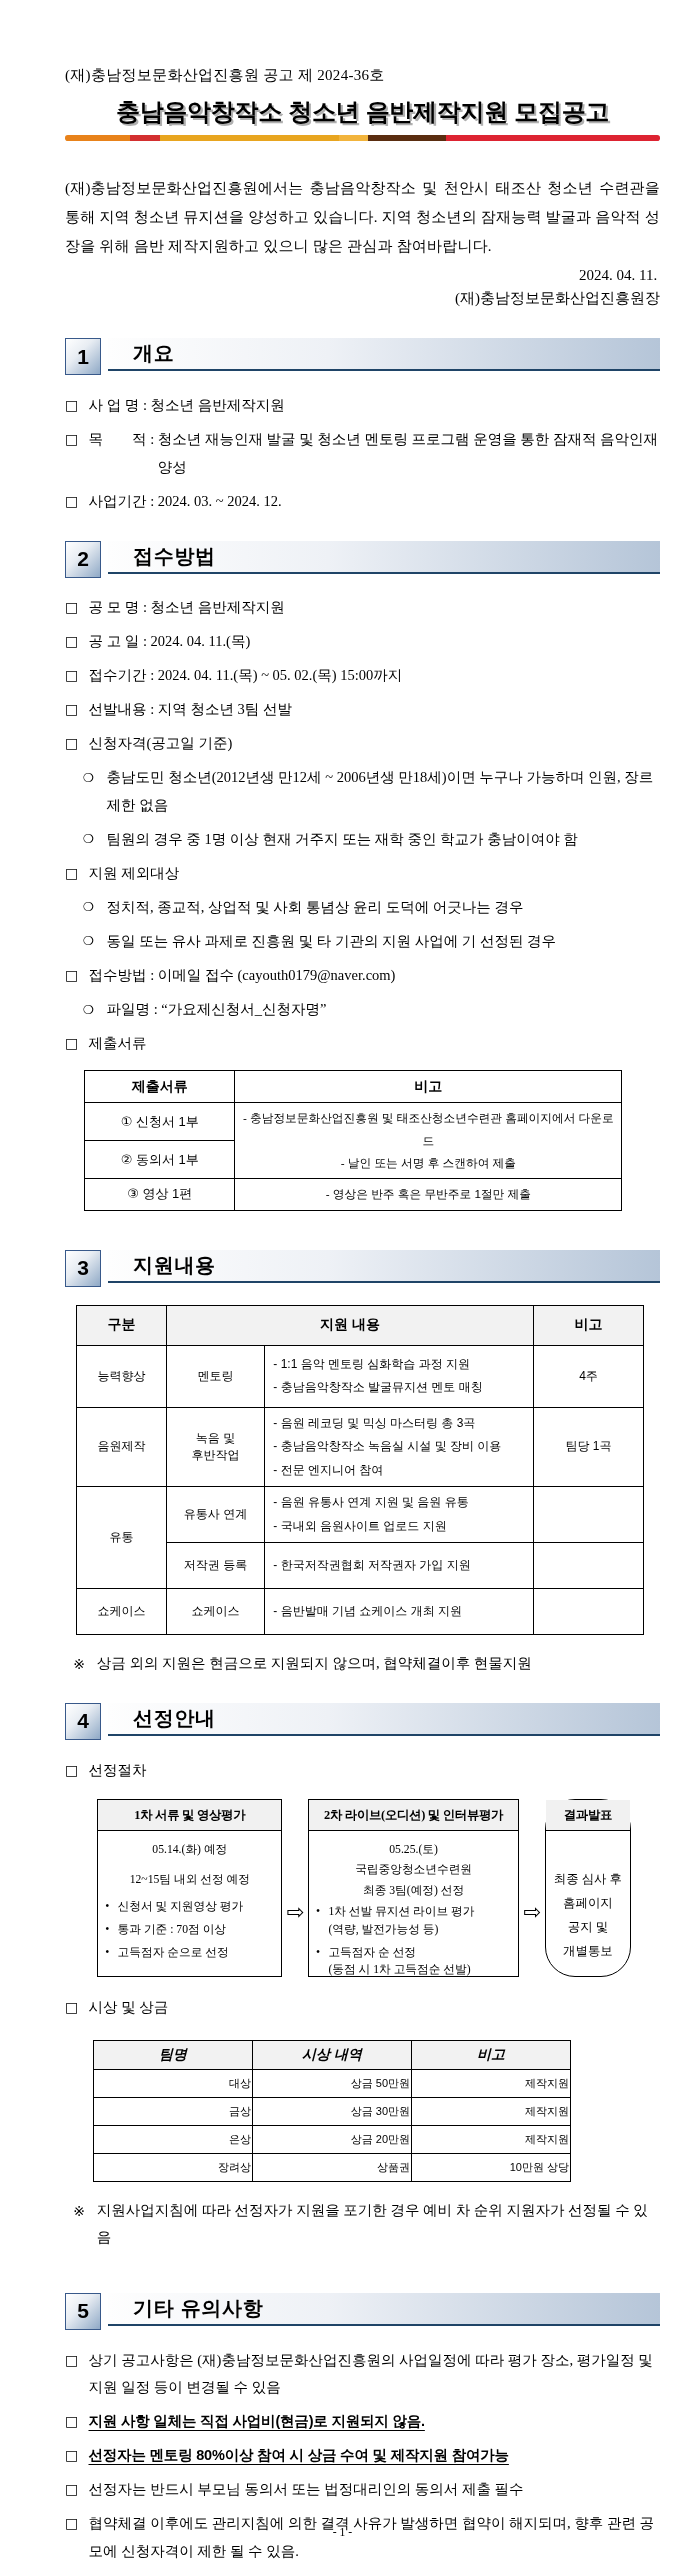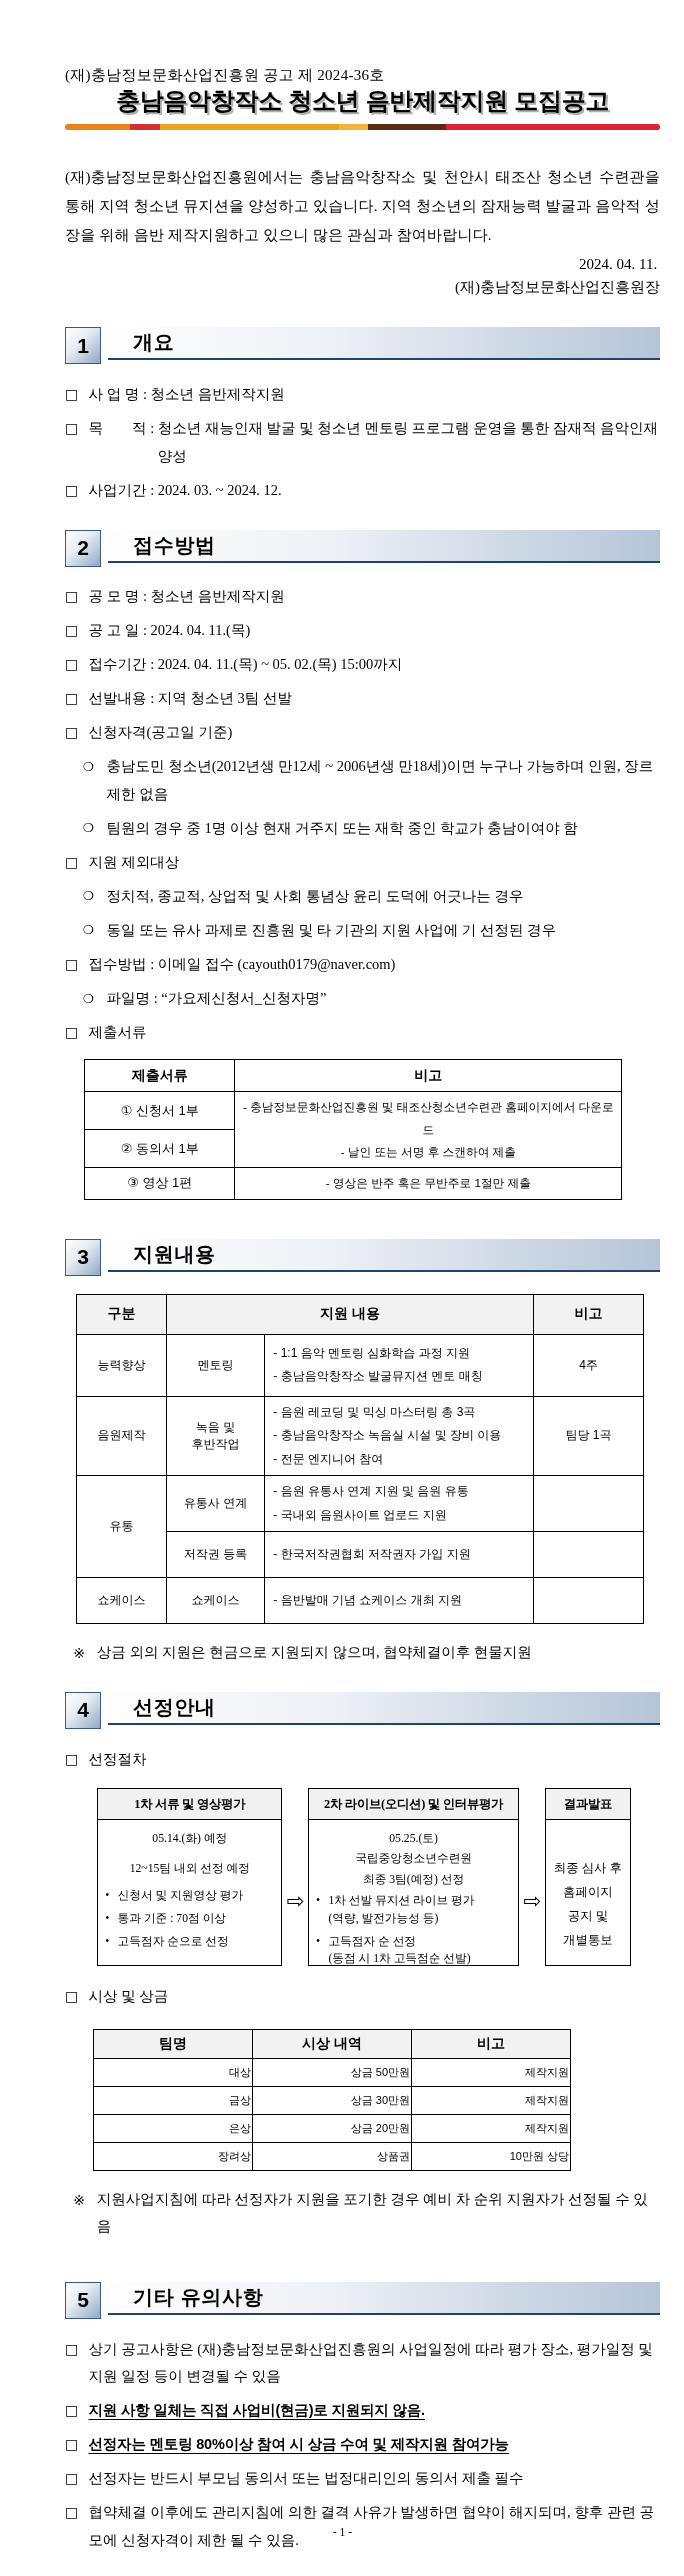--- a/index.html
+++ b/index.html
@@ -6,21 +6,21 @@
   .page {
     width:685px; height:2576px; box-sizing:border-box; margin:0 auto;
     background:#ffffff; position:relative; overflow:hidden;
     padding:66px 25px 0 65px;
     font-family:"Liberation Serif","DejaVu Serif",serif; color:#000;
   }
 
   .notice-no { font-size:15px; letter-spacing:0.3px; }
 
   .doc-title {
-    text-align:center;
+    margin-top:11px; text-align:center;
     font-family:"Liberation Sans","DejaVu Sans",sans-serif;
     font-weight:900; font-size:24px; letter-spacing:-0.3px;
     text-shadow:2.1px 2.1px 0 #b0b0b0;
   }
   .title-bar {
     height:5.5px; border-radius:2.8px; margin-top:7px;
     background:linear-gradient(to right,
       #e8821a 0%, #e8821a 11%,
       #d32f2f 11%, #d32f2f 16%,
       #e8a51f 16%, #e8a51f 46%,
@@ -72,38 +72,38 @@
   .support-table td.detail { padding:4.1px 8.3px; white-space:pre-line; line-height:1.95; }
 
   .sec-note { display:flex; margin-top:15px; margin-left:8.3px; font-size:14.5px; line-height:1.9; }
   .mark { font-size:14px; padding-top:1.4px; }
   .note-text { flex:1; }
 
   .flow { display:flex; margin:15px 0 0 19.3px;padding-left:13px; }
   .fbox { border:1.4px solid #000; background:#fff; height:178px; box-sizing:border-box; }
   .fbox1 { width:185px; }
   .fbox2 { width:211px; }
-  .fbox3 { width:86px; }
+  .fbox3 { width:86px;border-radius:30px; }
   .fbox-h {
     border-bottom:1.4px solid #000; background:#f1f1f1; text-align:center;
     font-weight:bold; font-size:12.4px; padding:6.2px 1.4px; letter-spacing:-0.3px;
   }
   .fbox-b { padding:5.5px 5.5px 7px; font-size:11.7px; }
   .fcenter { text-align:center; margin-top:5.5px; }
   .fcenter.gap { margin-top:15px; }
   .fbullets { margin-top:11px; }
   .fbullets.tight { margin-top:5.5px; }
   .fb { display:flex; margin-top:5.5px; line-height:1.5; }
   .fb .dot { flex:none; width:12.4px; padding-left:1.4px; }
   .fb .fb-text { white-space:pre-line; }
   .fbox3 .fbox-b { text-align:center; white-space:pre-line; line-height:1.95; padding-top:36px; font-size:12.4px; }
   .farrow { flex:none; margin-top:101px; font-family:"DejaVu Sans",sans-serif; font-size:21px; padding:0 4.1px; }
 
   .awards-table { margin:18px 0 0 28px; width:476px; }
-  .awards-table th { height:26px; background:#f2f2f2; font-size:14px; }
+  .awards-table th { height:26px; background:#f2f2f2; font-size:14px;font-style:italic; }
   .awards-table td { height:25px; text-align:right; font-size:11px; }
 
   .emph {
     font-family:"Liberation Sans","DejaVu Sans",sans-serif; font-weight:bold;
     text-decoration:underline; text-underline-offset:4.1px; text-decoration-thickness:1.4px;
     letter-spacing:-0.2px;
   }
 
   .mt24 { margin-top:16.6px; }
   .mt36 { margin-top:25px; }

